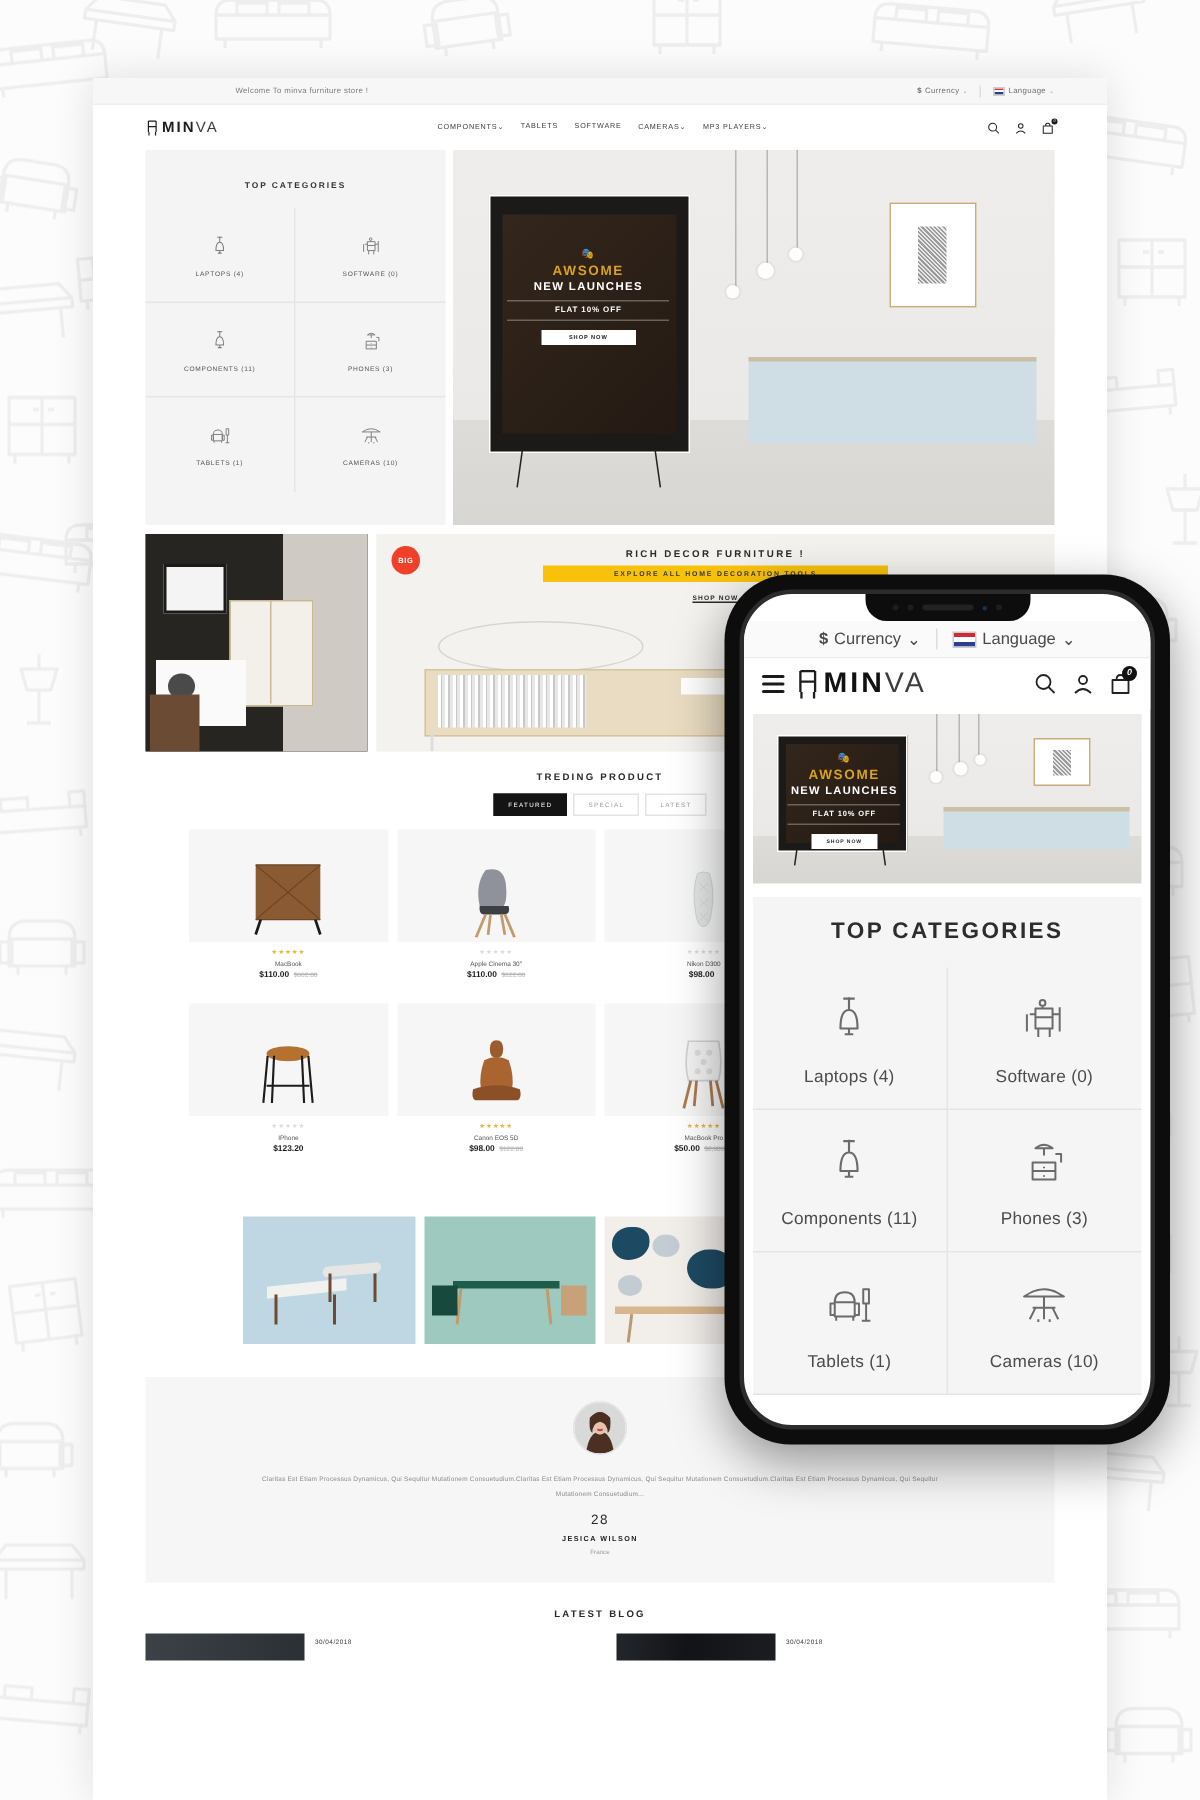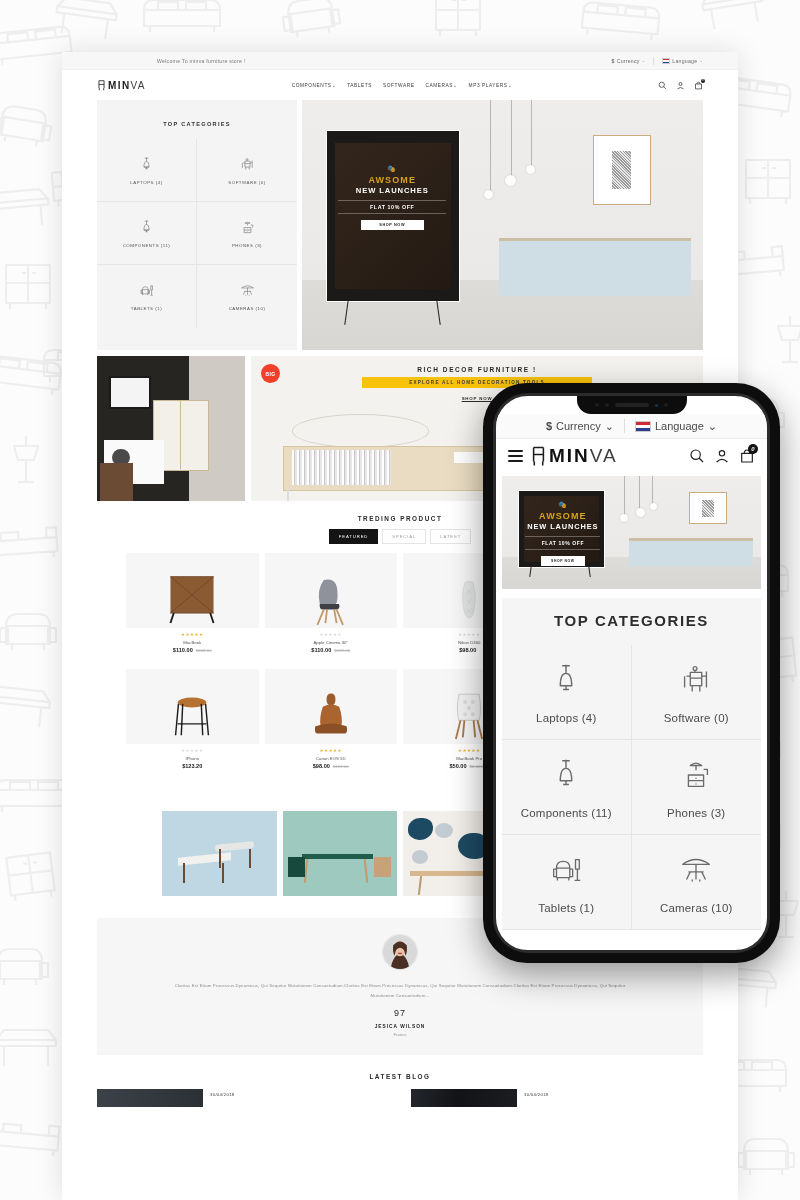--- a/index.html
+++ b/index.html
@@ -557,21 +557,21 @@
     <div class="avatar">
       <svg viewBox="0 0 40 40" width="34" height="34">
         <rect width="40" height="40" fill="#d9d9d9"></rect>
         <path d="M9 40 q2-16 11-18 q9 2 11 18z" fill="#4a2f22"></path>
         <ellipse cx="20" cy="16" rx="7" ry="9" fill="#e9c3aa"></ellipse>
         <path d="M12 12 q8-9 16 0 q1 10-2 12 q0-8-6-9 q-6 1-6 9 q-3-2-2-12z" fill="#4a2f22"></path>
         <path d="M18 21 q2 1.6 4 0" stroke="#b3474b" stroke-width="1.6" fill="none"></path>
       </svg>
     </div>
     <p>Claritas Est Etiam Processus Dynamicus, Qui Sequitur Mutationem Consuetudium.Claritas Est Etiam Processus Dynamicus, Qui Sequitur Mutationem Consuetudium.Claritas Est Etiam Processus Dynamicus, Qui Sequitur Mutationem Consuetudium...</p>
-    <div class="quote">97</div>
+    <div class="quote">28</div>
     <div class="tname">JESICA WILSON</div>
     <div class="tloc">France</div>
   </div>
 
   <div class="blog-wrap">
     <div class="sec-title" style="padding:0">LATEST BLOG</div>
     <div class="blog-grid">
       <div class="blog-card">
         <div class="blog-thumb" style="background:linear-gradient(100deg,#3c4247,#2b3035);"></div>
         <div class="blog-date">30/04/2018</div>

